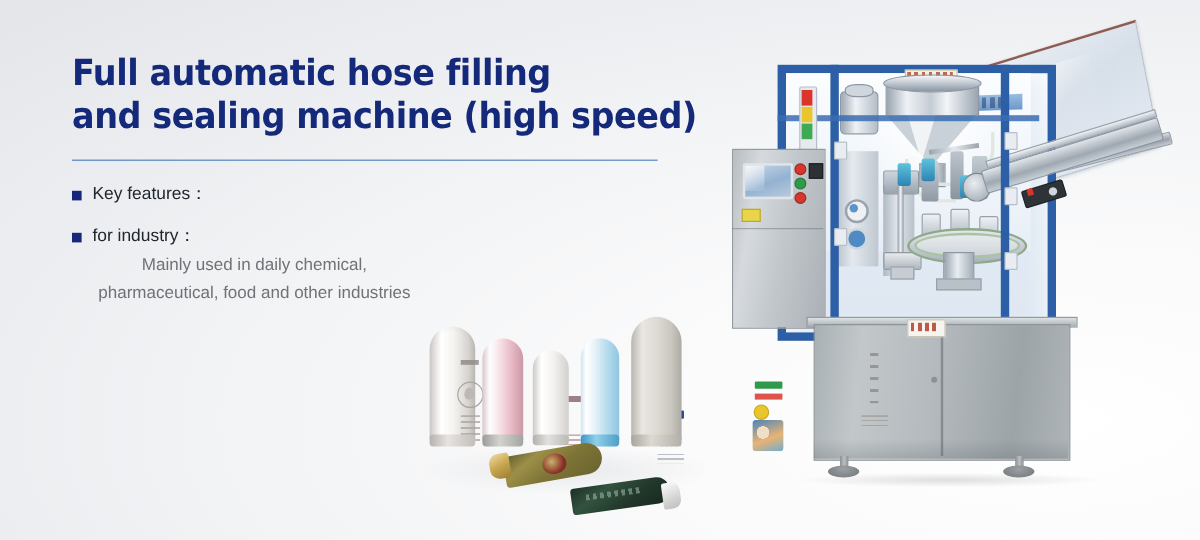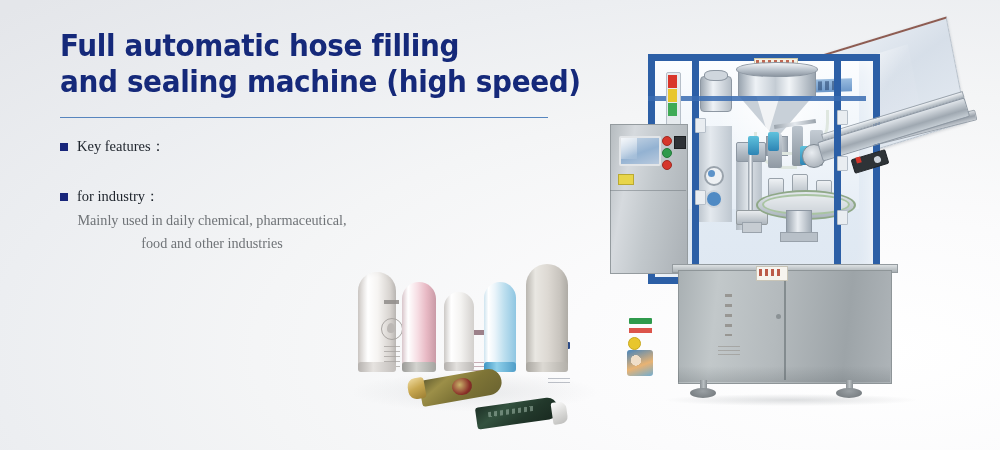--- a/index.html
+++ b/index.html
@@ -9,39 +9,39 @@
     background:#f2f3f5;
   }
   #banner{
     position:relative;width:1000px;height:450px;overflow:hidden;
     background:
       radial-gradient(ellipse 120% 110% at 88% 78%, #ffffff 0%, #fbfbfc 26%, #f4f5f6 52%, #eceef1 74%, #e4e6ea 100%),
       linear-gradient(135deg,#dcdfe4 0%,#e8eaee 28%,#f3f4f6 58%,#fcfcfd 100%);
   }
 
   
-  #text-col{position:absolute;left:60px;top:28px;width:520px;}
+  #text-col{position:absolute;left:60px;top:44px;width:520px;}
   .title{
     color:#15297a;
     font-family:"DejaVu Sans","Liberation Sans",sans-serif;
     font-weight:700;
     font-size:30px;
     line-height:36px;
     letter-spacing:-0.4px;
     transform:scaleX(.93);
     transform-origin:left center;
     white-space:nowrap;
   }
   .divider{
     margin-top:17px;width:488px;height:0;
     border-top:1.6px solid #4a7cba;
     opacity:.92;
   }
-  .feature-block{margin-top:19px;font-family:Liberation Serif, serif;}
-  .feature-block.second{margin-top:31px;}
+  .feature-block{margin-top:19px;}
+  .feature-block.second{margin-top:16px;}
   .bullet-row{display:flex;align-items:flex-start;}
   .sq{
     width:8px;height:8px;background:#17257a;
     margin-top:6px;margin-right:9px;flex:0 0 auto;
   }
   .bullet-head{
     color:#20262e;font-size:14.5px;line-height:19px;font-weight:400;
     white-space:nowrap;
   }
   .body-text{

